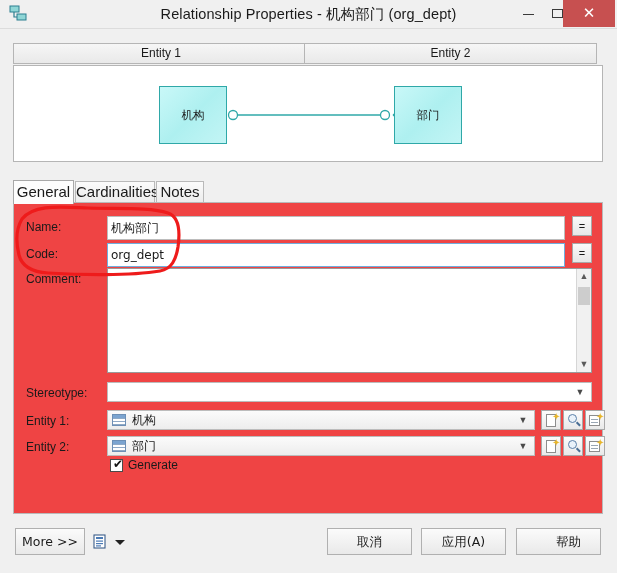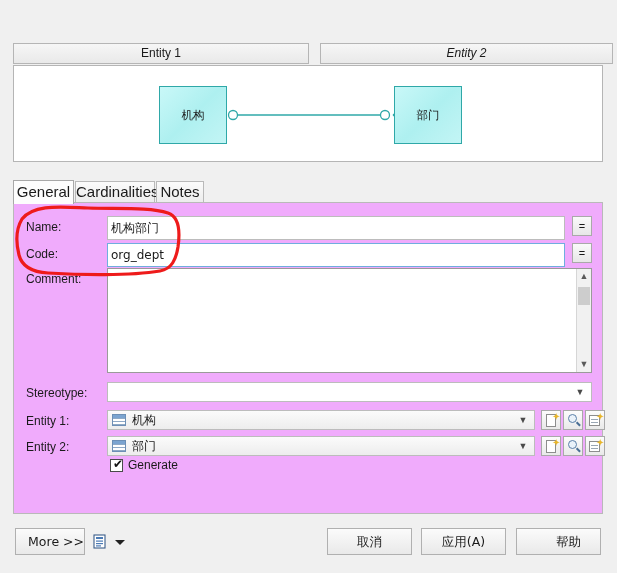--- a/index.html
+++ b/index.html
@@ -87,21 +87,21 @@
     top: 0; height: 21px;
     background: linear-gradient(#f6f6f6, #e9e9e9);
     border: 1px solid #b5b5b5;
     box-sizing: border-box;
     font-size: 12px;
     color: #1a1a1a;
     text-align: center;
     line-height: 19px;
   }
   .ent-header.h1 { left: 0; width: 296px; }
-  .ent-header.h2 { left: 307px; width: 293px; font-style: italic; }
+  .ent-header.h2 { left: 291px; width: 293px; }
   .canvas {
     position: absolute;
     left: 0; top: 22px;
     width: 590px; height: 97px;
     background: #ffffff;
     border: 1px solid #b5b5b5;
     box-sizing: border-box;
     overflow: hidden;
   }
   .entity-box {
@@ -151,21 +151,21 @@
     line-height: 22px;
     background: #fdfdfd;
     border-color: #a8a8a8;
     z-index: 3;
   }
 
   .tabpanel {
     position: absolute;
     left: 13px; top: 202px;
     width: 590px; height: 312px;
-    background: #f0abfc;
+    background: #ef4444;
     border: 1px solid #b9b9b9;
     box-sizing: border-box;
   }
 
   
   .flabel {
     position: absolute;
     font-size: 12px;
     color: #1a1a1a;
     white-space: nowrap;
@@ -431,20 +431,40 @@
   .wm-text {
     position: absolute;
     left: 29px; top: 0;
   }
 </style>
 </head>
 <body>
 
 <div id="app">
 
+  <div class="titlebar">
+    <span class="app-icon">
+      <svg width="20" height="18" viewBox="0 0 20 18">
+        <rect x="2" y="1" width="9" height="6" fill="#8fd6d6" stroke="#2b7f8f" stroke-width="1"></rect>
+        <rect x="9" y="9" width="9" height="6" fill="#8fd6d6" stroke="#2b7f8f" stroke-width="1"></rect>
+        <path d="M6 7 L6 12 L9 12" fill="none" stroke="#2b7f8f" stroke-width="1.2"></path>
+      </svg>
+    </span>
+    <div class="title-text">Relationship Properties - 机构部门 (org_dept)</div>
+
+    <button class="wbtn wbtn-min">
+      <span class="glyph-min"></span>
+    </button>
+    <button class="wbtn wbtn-max">
+      <span class="glyph-max"></span>
+    </button>
+    <button class="wbtn wbtn-close">
+      <span class="glyph-close">✕</span>
+    </button>
+  </div>
 
   <div class="preview-wrap">
     <div class="ent-header h1">Entity 1</div>
     <div class="ent-header h2">Entity 2</div>
 
     <div class="canvas">
       <svg class="rel-svg" viewBox="0 0 590 97">
         <line x1="221" y1="49" x2="373" y2="49" stroke="#2fa8a8" stroke-width="1.3"></line>
         <circle cx="219" cy="49" r="4.5" fill="#ffffff" stroke="#2fa8a8" stroke-width="1.3"></circle>
         <circle cx="371" cy="49" r="4.5" fill="#ffffff" stroke="#2fa8a8" stroke-width="1.3"></circle>
@@ -550,21 +570,21 @@
   </div>
 
   <svg class="annot" viewBox="0 0 210 90">
     <path d="M22 24 C34 9, 60 12, 88 13 C118 14, 150 12, 168 18
              C180 22, 180 38, 178 52 C176 64, 172 74, 160 76
              C130 81, 80 80, 48 78 C32 77, 22 72, 19 60
              C16 48, 16 34, 22 24 Z" fill="none" stroke="#ee1b1b" stroke-width="3.2" stroke-linecap="round" stroke-linejoin="round"></path>
   </svg>
 
   <div class="btnbar">
-    <div class="dlgbtn" style="left:15px; width:70px;text-align:right;">More &gt;&gt;</div>
+    <div class="dlgbtn" style="left:15px; width:70px;">More &gt;&gt;</div>
 
     <span class="rep-icon">
       <svg width="15" height="16" viewBox="0 0 15 16">
         <rect x="1" y="1" width="11" height="13" fill="#ffffff" stroke="#3b5d8a" stroke-width="1.1"></rect>
         <rect x="3" y="3" width="7" height="2" fill="#4a7ab5"></rect>
         <rect x="3" y="6.5" width="7" height="1.2" fill="#4a7ab5"></rect>
         <rect x="3" y="9" width="7" height="1.2" fill="#4a7ab5"></rect>
         <rect x="3" y="11.3" width="5" height="1.2" fill="#4a7ab5"></rect>
       </svg>
     </span>

